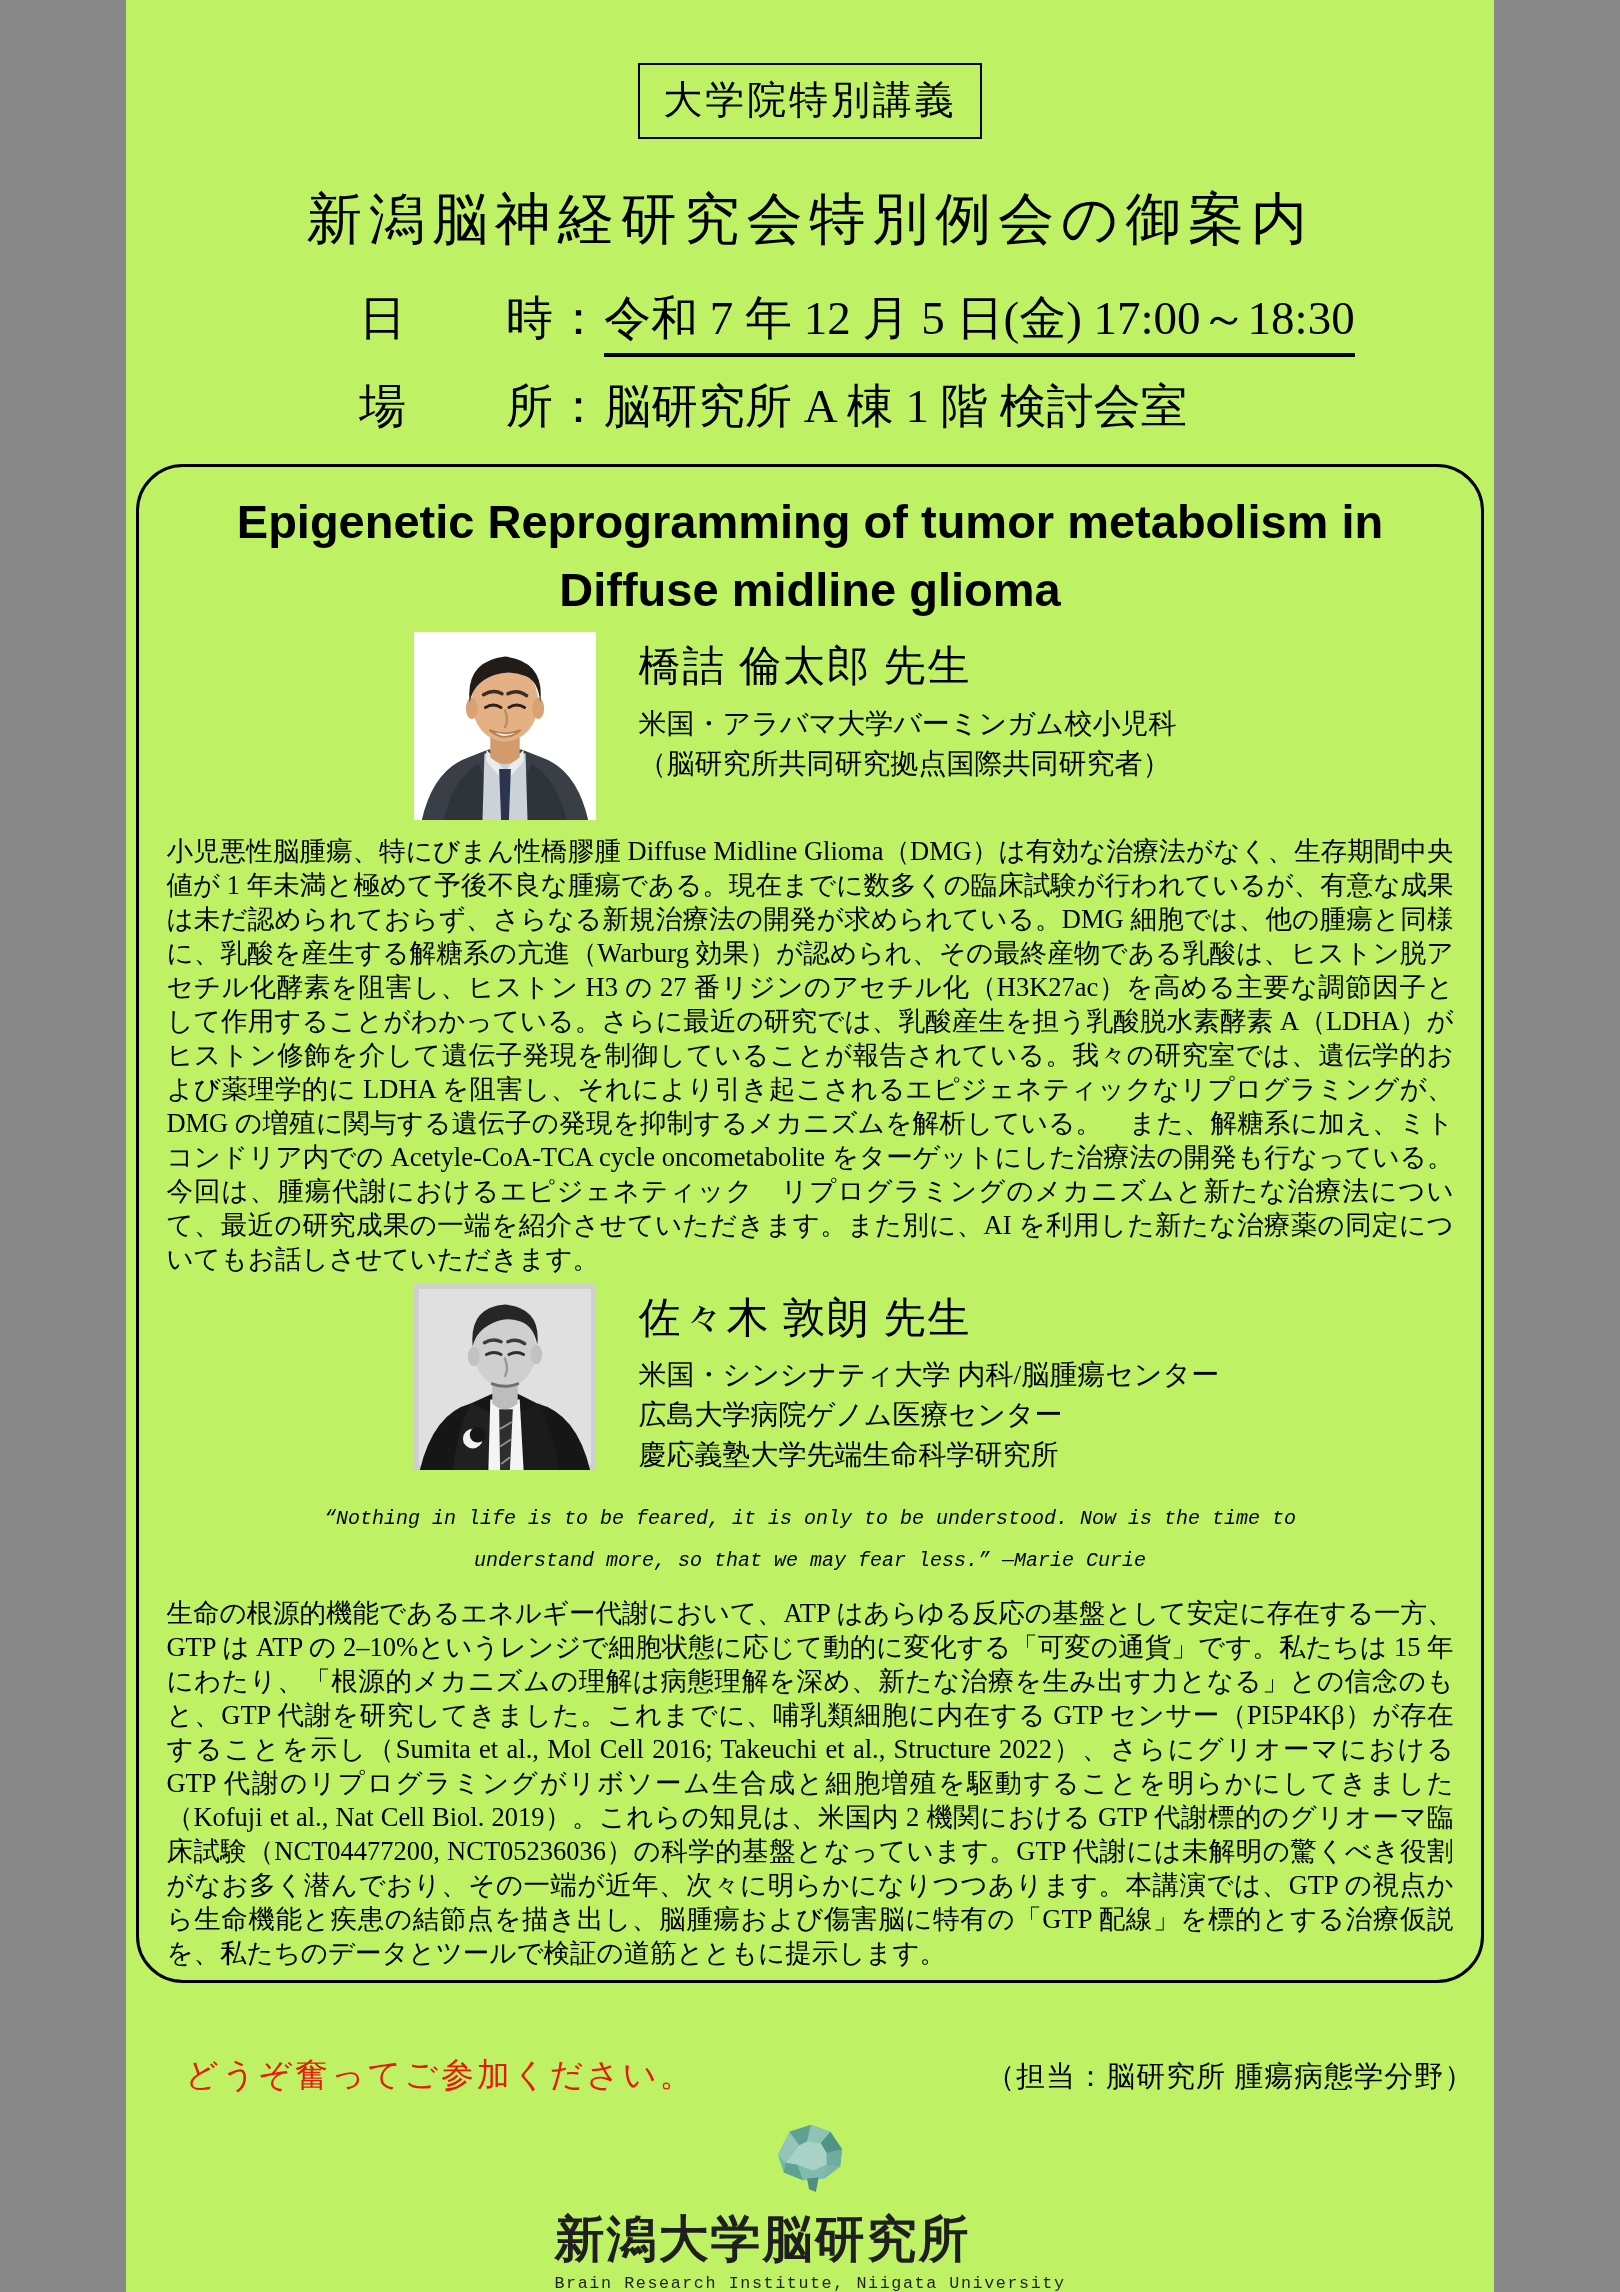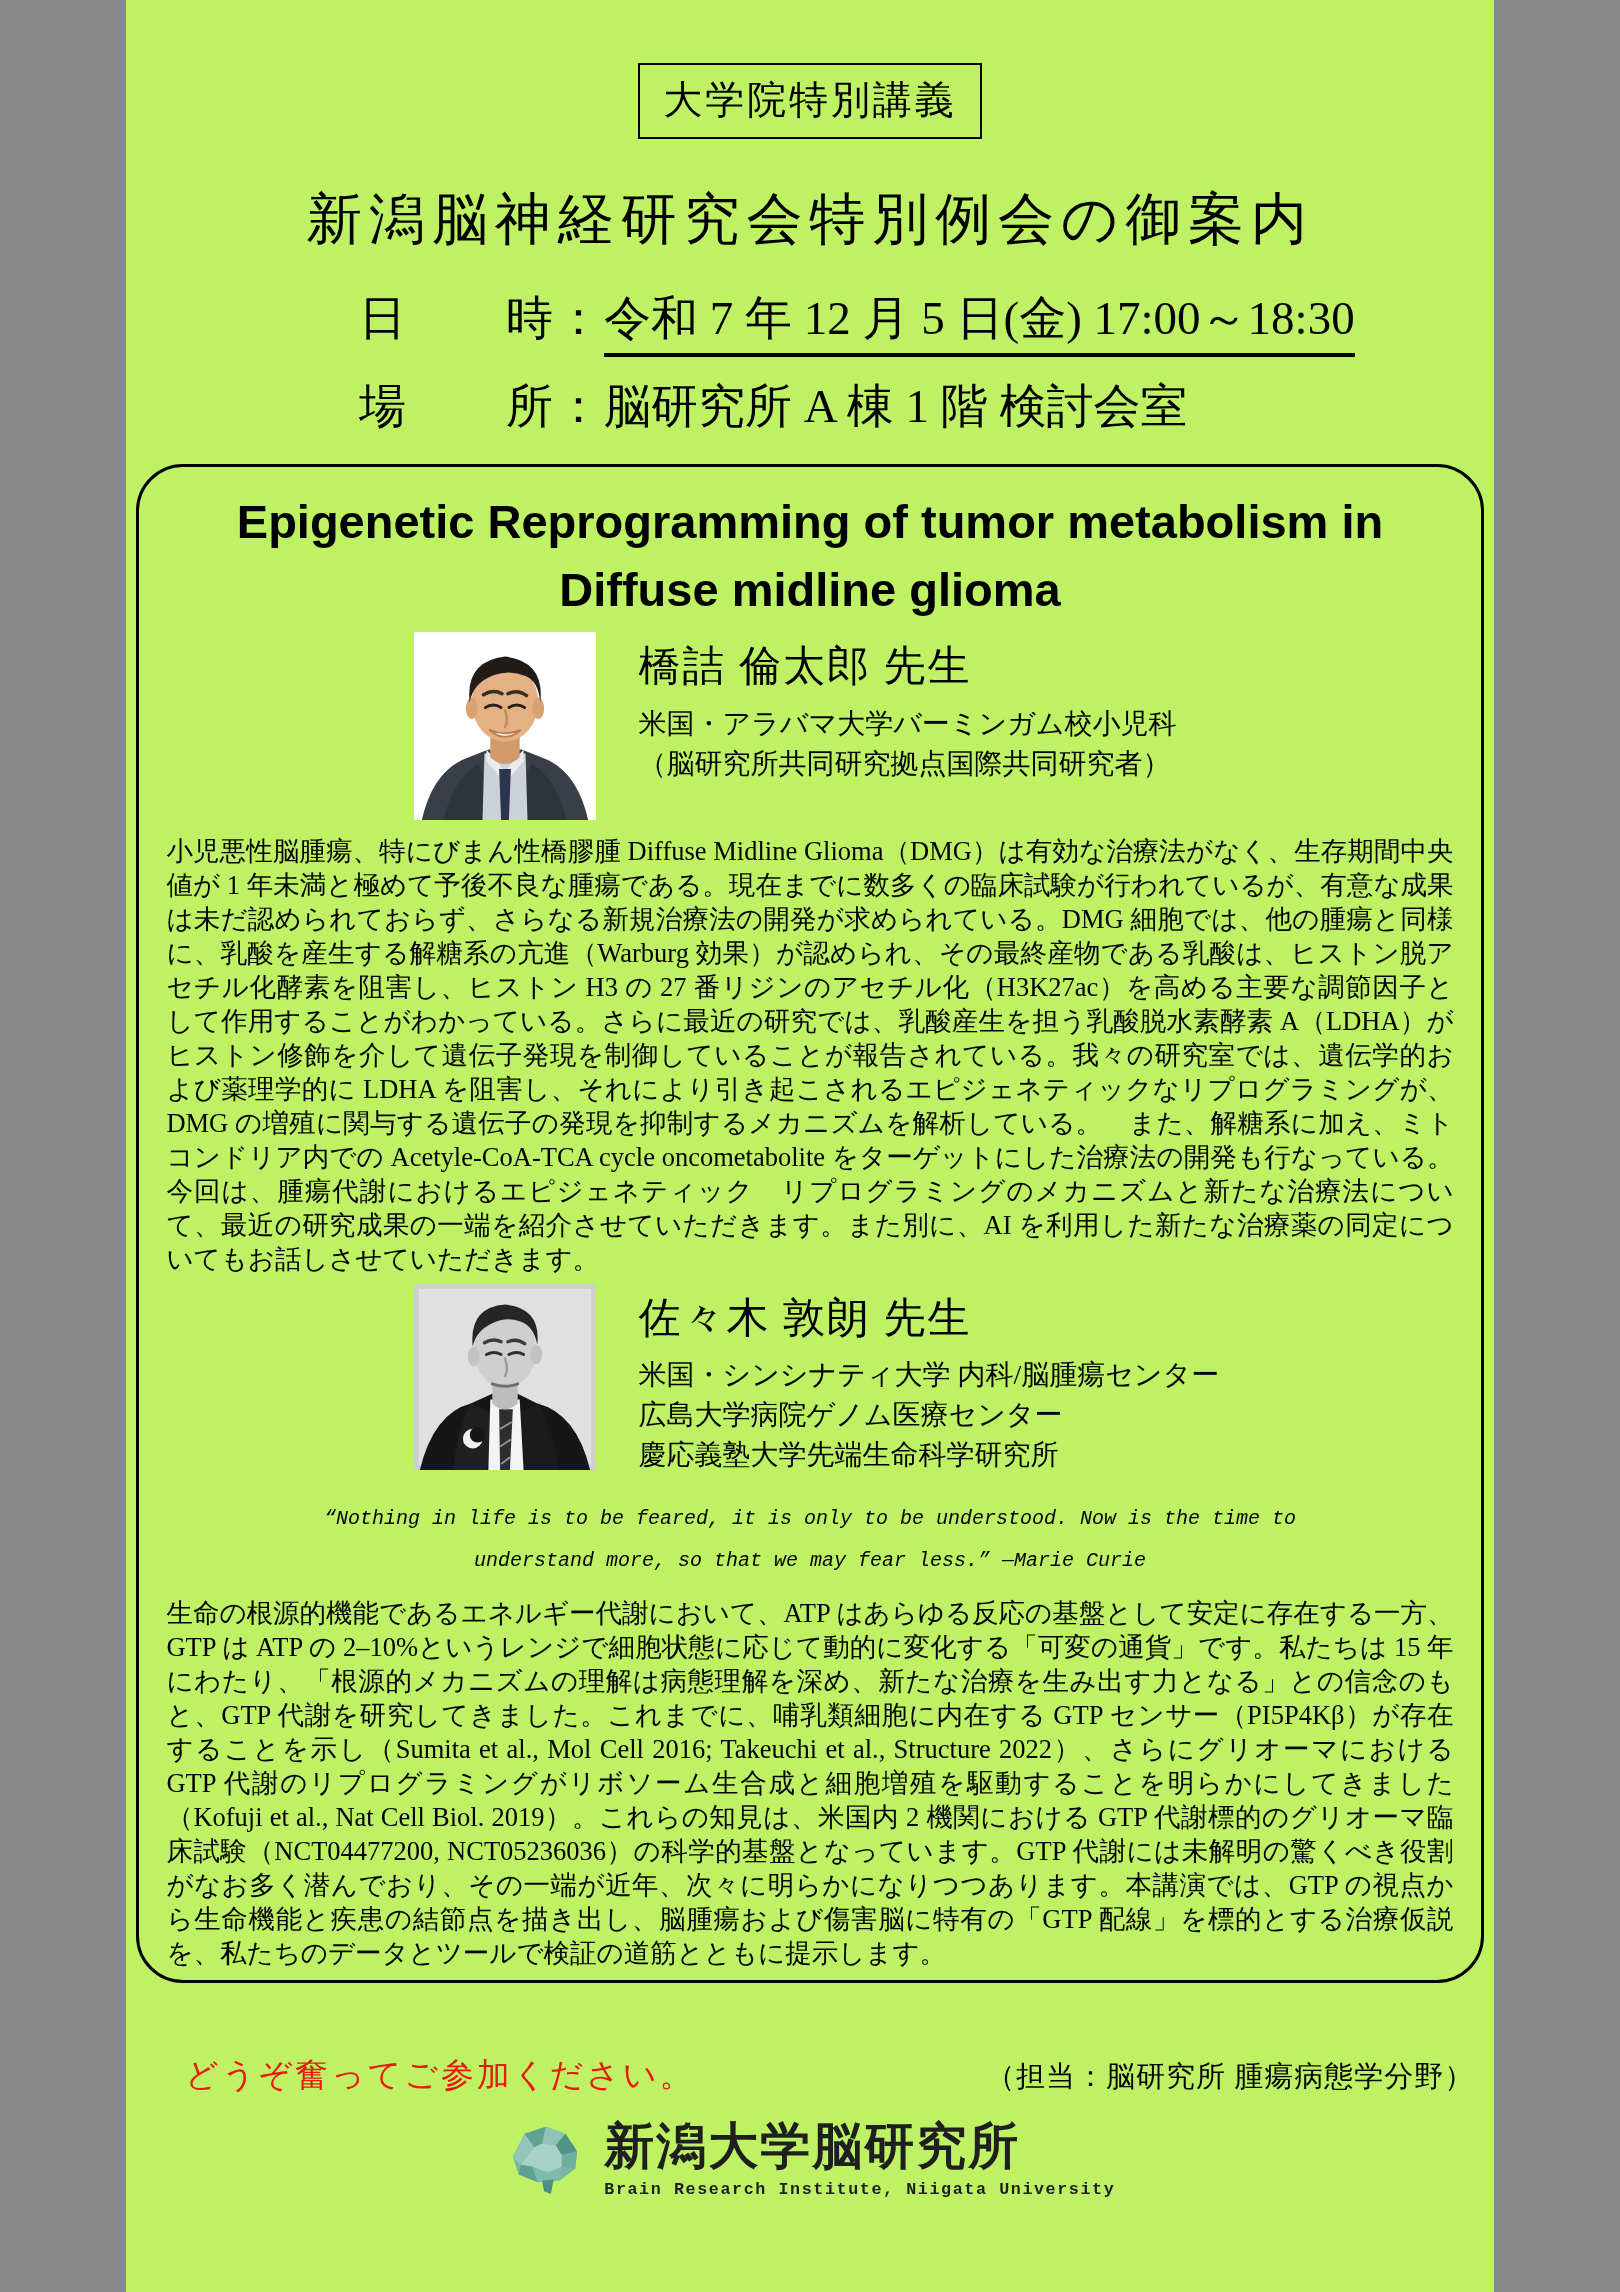--- a/index.html
+++ b/index.html
@@ -114,34 +114,35 @@
     font-size:33px;
     letter-spacing:2.9px;
   }
   .contact{font-size:29px;letter-spacing:1px;margin-top:47px;}
   .logo-row{
     margin-top:21.6px;
     display:flex;
     justify-content:center;
     align-items:center;
     gap:19.6px;
+    flex-direction:column;
   }
   .logo-text{display:flex;flex-direction:column;}
   .logo-jp{
     font-family:"Liberation Sans","DejaVu Sans",sans-serif;
     font-weight:bold;
     font-size:50px;
     letter-spacing:2px;
     color:#1f1f1f;
     line-height:1.05;
     white-space:nowrap;
   }
   .logo-en{
     font-family:"Liberation Mono","DejaVu Sans Mono",monospace;
-    font-weight:bold;
+    font-weight:normal;
     font-size:16.7px;
     letter-spacing:1.6px;
     color:#1f1f1f;
     margin-top:8px;
     white-space:nowrap;
   }
 </style>
 </head>
 <body>
 

